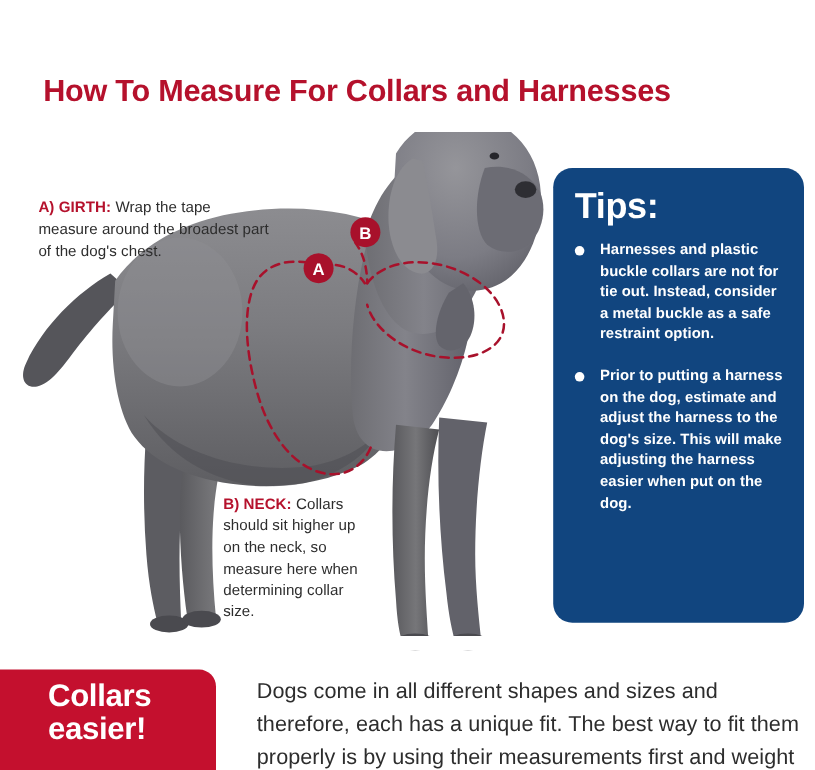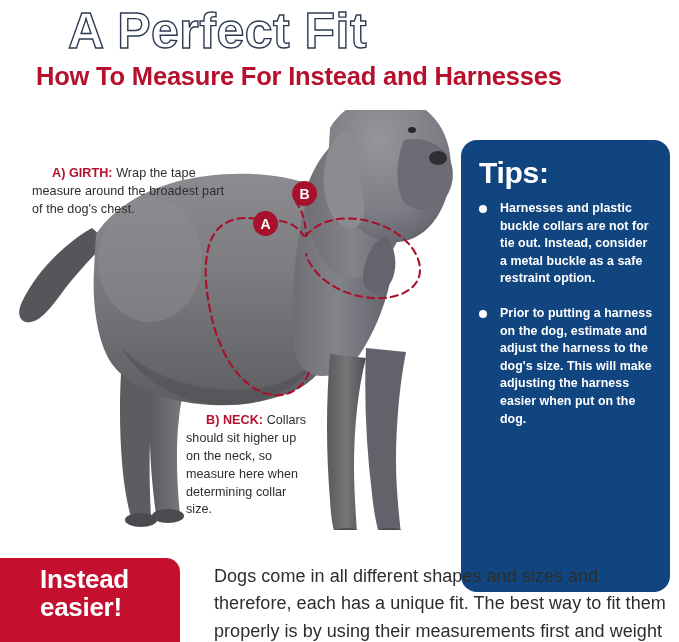--- a/index.html
+++ b/index.html
@@ -57,21 +57,20 @@
   .annot {
     position: absolute;
     font-size: 12.6px;
     line-height: 1.42;
     color: #2D2D2D;
     letter-spacing: 0.05px;
   }
   .annot .lead {
     font-weight: bold;
     color: #B5112C;
-    margin-left: 20px;
   }
   .annot-girth {
     left: 32px;
     top: 165px;
     width: 196px;
   }
   .annot-neck {
     left: 186px;
     top: 412px;
     width: 126px;
@@ -94,21 +93,21 @@
   }
   .marker-a { left: 253px; top: 211px; }
   .marker-b { left: 292px; top: 181px; }
 
   
   .tips-panel {
     position: absolute;
     left: 461px;
     top: 140px;
     width: 209px;
-    height: 452px;
+    height: 379px;
     background: #11457F;
     border-radius: 16px;
     box-sizing: border-box;
     padding: 16px 16px 10px 16px;
     color: #ffffff;
   }
   .tips-heading {
     font-size: 30px;
     font-weight: bold;
     letter-spacing: -0.3px;
@@ -171,22 +170,21 @@
     line-height: 1.52;
     color: #2D2D2D;
     letter-spacing: 0.05px;
   }
 </style>
 </head>
 <body>
 
 <div class="page">
 
-  <div class="title-outline">A Perfect Fit</div>
-  <div class="subtitle">How To Measure For Instead and Harnesses</div>
+  <div class="subtitle">How To Measure For Collars and Harnesses</div>
 
   <div class="dog-stage">
     <svg class="dog-svg" width="462" height="432" viewBox="0 0 462 432" xmlns="http://www.w3.org/2000/svg">
       <defs>
         <linearGradient id="coatV" x1="0" y1="0" x2="0" y2="1">
           <stop offset="0" stop-color="#8C8C90"></stop>
           <stop offset="0.42" stop-color="#7C7C80"></stop>
           <stop offset="1" stop-color="#5E5E62"></stop>
         </linearGradient>
         <linearGradient id="coatH" x1="0" y1="0" x2="1" y2="0">
@@ -275,18 +273,18 @@
       </li>
       <li class="tip-item">
         <span class="tip-bullet"></span>
         <span>Prior to putting a harness on the dog, estimate and adjust the harness to the dog's size. This will make adjusting the harness easier when put on the dog.</span>
       </li>
     </ul>
   </div>
 
   <div class="measure-box"></div>
   <div class="measure-text">
-    <div>Instead</div>
+    <div>Collars</div>
     <div>easier!</div>
   </div>
   <div class="bottom-copy">Dogs come in all different shapes and sizes and therefore, each has a unique fit. The best way to fit them properly is by using their measurements first and weight range second.</div>
 
 </div>
 
 </body></html>

